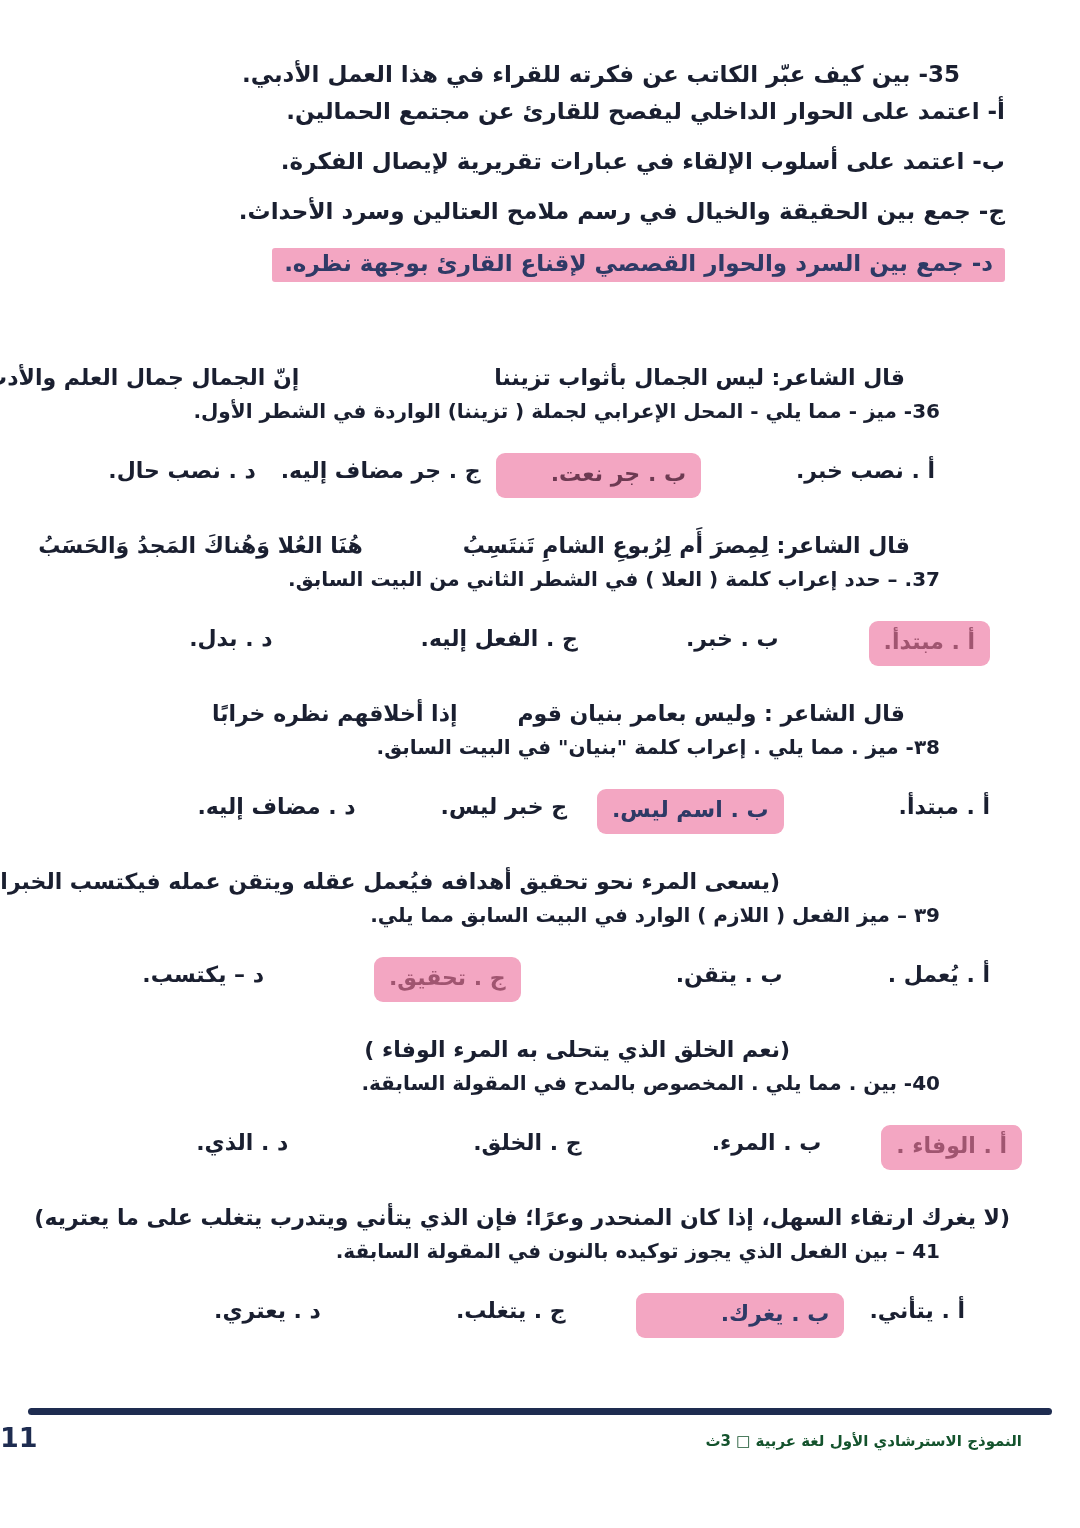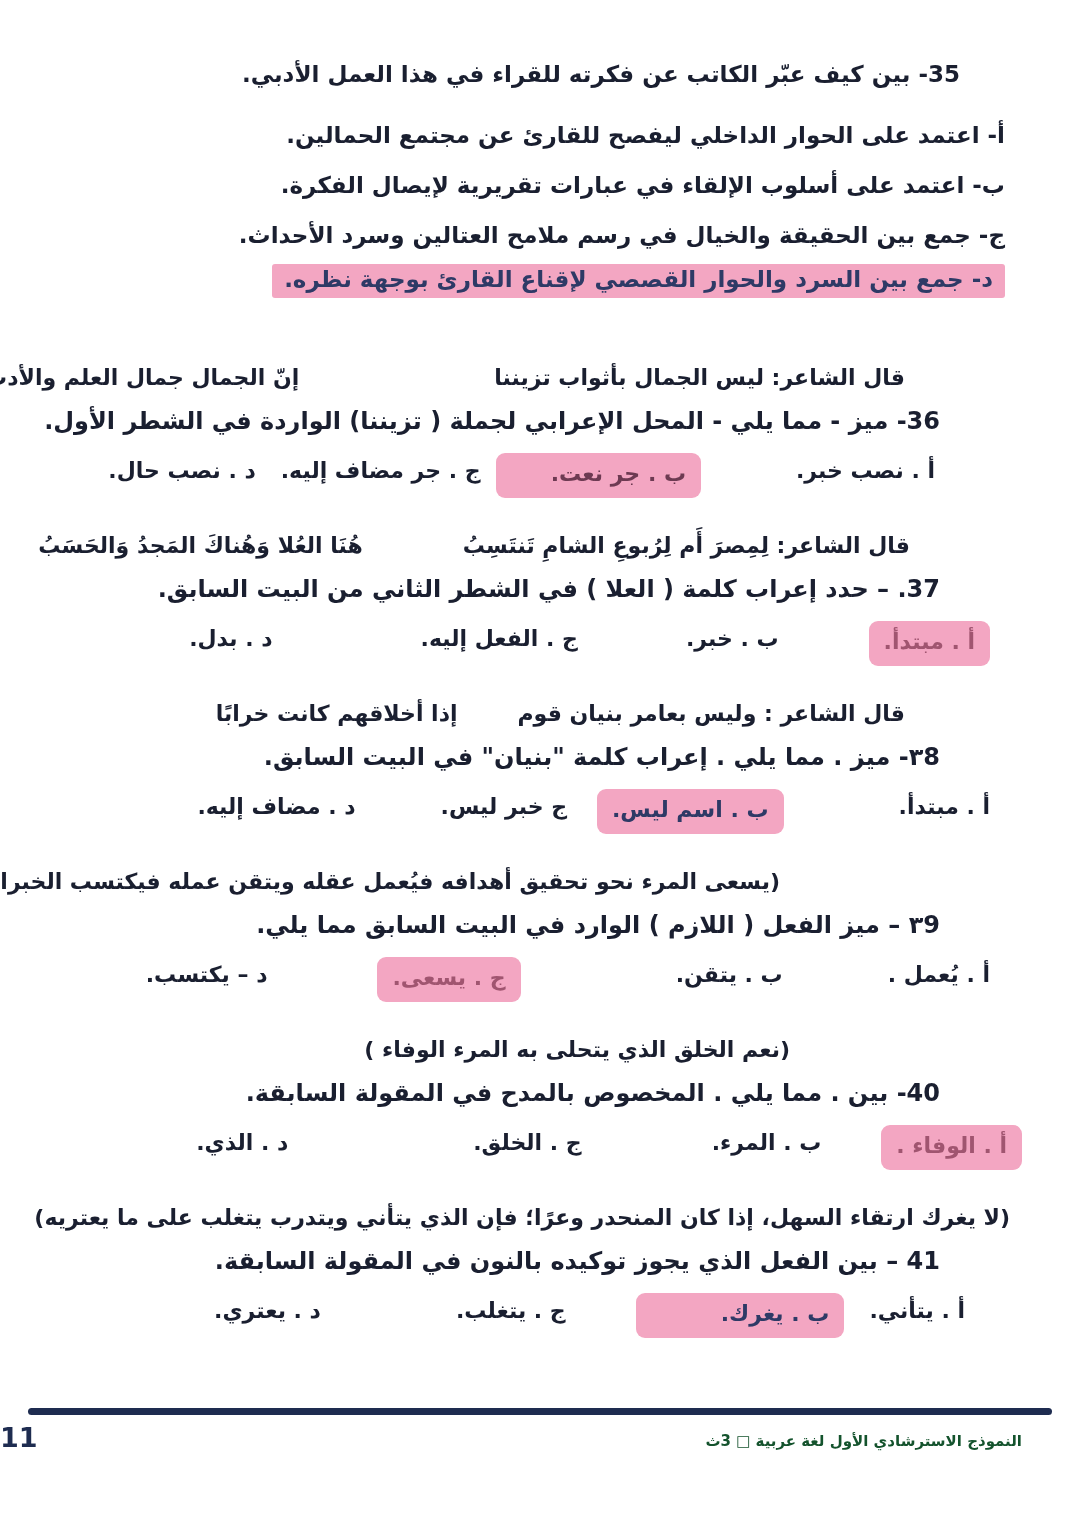--- a/index.html
+++ b/index.html
@@ -5,29 +5,29 @@
   html,body { margin:0; padding:0; background:#ffffff; }
   .page {
     position:relative; width:1080px; height:1528px; overflow:hidden;
     background:#ffffff; direction:rtl;
     font-family:"DejaVu Sans", sans-serif; font-weight:700; color:#1a1f30;
   }
   .content { position:absolute; top:0; right:0; left:0; padding:50px 70px 0; box-sizing:border-box; }
 
   
   .qline35 { height:48px; display:flex; align-items:center; padding-right:50px; font-size:23px; }
-  .q35opt  { height:50px; display:flex; align-items:flex-end; padding-right:5px;  font-size:23px; }
+  .q35opt  { height:50px; display:flex; align-items:flex-start; padding-right:5px;  font-size:23px; }
   .hl35 { background:#f3a6c2; border-radius:3px; padding:2px 12px 6px; }
 
   .spacer { height:57px; }
 
   
   .group { height:168px; }
   .verse { height:44px; display:flex; align-items:center; font-size:22px; white-space:nowrap; }
-  .qline { height:44px; display:flex; align-items:center; font-size:24px; padding-right:70px; white-space:nowrap; }
+  .qline { height:44px; display:flex; font-size:20px; padding-right:70px; white-space:nowrap; }
   .opts  { height:80px; padding-top:10px; display:flex; align-items:flex-start; font-size:22px; }
   .opt   { line-height:36px; white-space:nowrap; }
 
   .v36 { padding-right:105px; } .v36 .v-left { margin-right:195px; }
   .v37 { padding-right:100px; } .v37 .v-left { margin-right:100px; }
   .v38 { padding-right:105px; } .v38 .v-left { margin-right:60px;  }
   .v39 { padding-right:230px; }
   .v40 { padding-right:220px; }
   .v41 { padding-right:0; }
 
@@ -103,21 +103,21 @@
         <span class="opt hl t-rose" style="margin-left:90px">أ . مبتدأ.</span>
         <span class="opt" style="margin-left:108px">ب . خبر.</span>
         <span class="opt" style="margin-left:148px">ج . الفعل إليه.</span>
         <span class="opt">د . بدل.</span>
       </div>
     </div>
 
     <div class="group">
       <div class="verse v38">
         <span class="v-right">قال الشاعر : وليس بعامر بنيان قوم</span>
-        <span class="v-left">إذا أخلاقهم كانت خرابًا</span>
+        <span class="v-left">إذا أخلاقهم نظره خرابًا</span>
       </div>
       <div class="qline">
           <span>٣8- ميز . مما يلي . إعراب كلمة "بنيان" في البيت السابق.</span>
         </div>
       <div class="opts o38">
         <span class="opt" style="margin-left:115px">أ . مبتدأ.</span>
         <span class="opt hl t-navy" style="margin-left:30px">ب . اسم ليس.</span>
         <span class="opt" style="margin-left:85px">ج خبر ليس.</span>
         <span class="opt">د . مضاف إليه.</span>
       </div>
@@ -126,21 +126,21 @@
     <div class="group">
       <div class="verse v39">
         <span>(يسعى المرء نحو تحقيق أهدافه فيُعمل عقله ويتقن عمله فيكتسب الخبرات)</span>
       </div>
       <div class="qline">
           <span>٣9 – ميز الفعل ( اللازم ) الوارد في البيت السابق مما يلي.</span>
         </div>
       <div class="opts o39">
         <span class="opt" style="margin-left:105px">أ . يُعمل .</span>
         <span class="opt" style="margin-left:155px">ب . يتقن.</span>
-        <span class="opt hl t-rose" style="margin-left:110px">ج . يسعى.</span>
+        <span class="opt hl t-rose" style="margin-left:110px">ج . تحقيق.</span>
         <span class="opt">د – يكتسب.</span>
       </div>
     </div>
 
     <div class="group">
       <div class="verse v40">
         <span>(نعم الخلق الذي يتحلى به المرء الوفاء )</span>
       </div>
       <div class="qline">
           <span>40- بين . مما يلي . المخصوص بالمدح في المقولة السابقة.</span>

